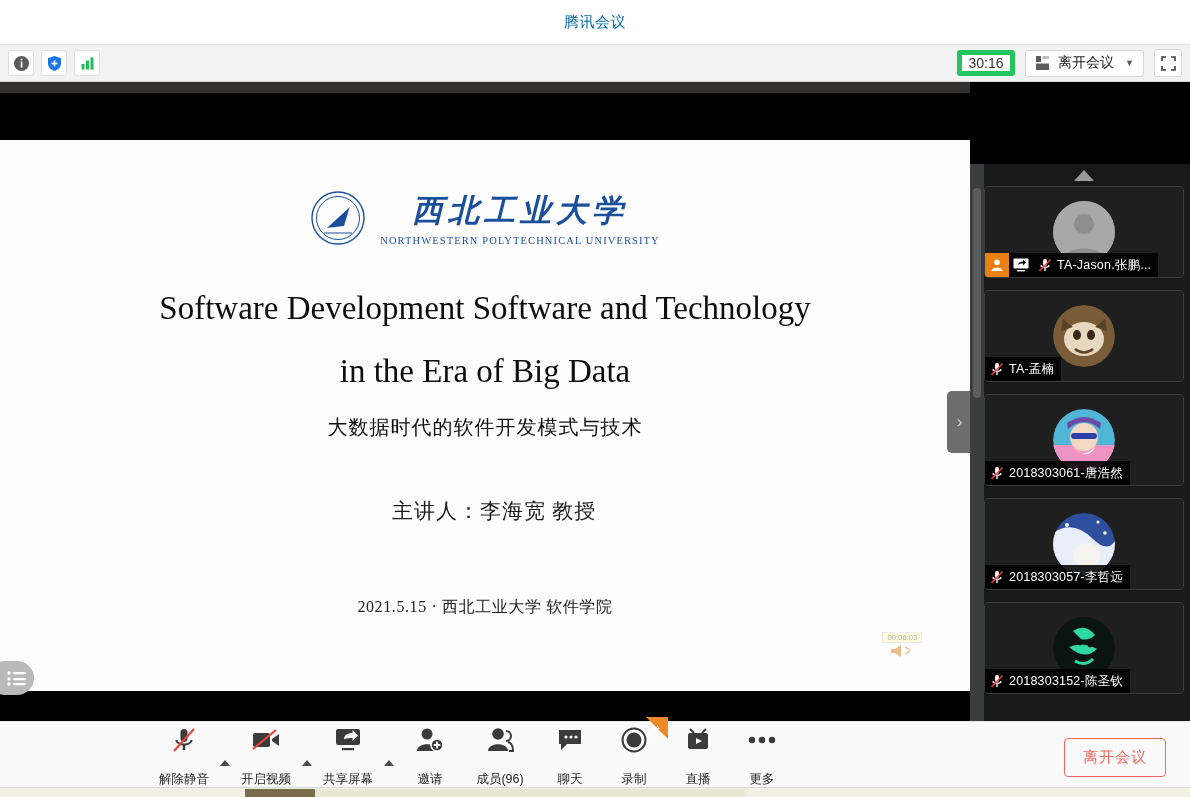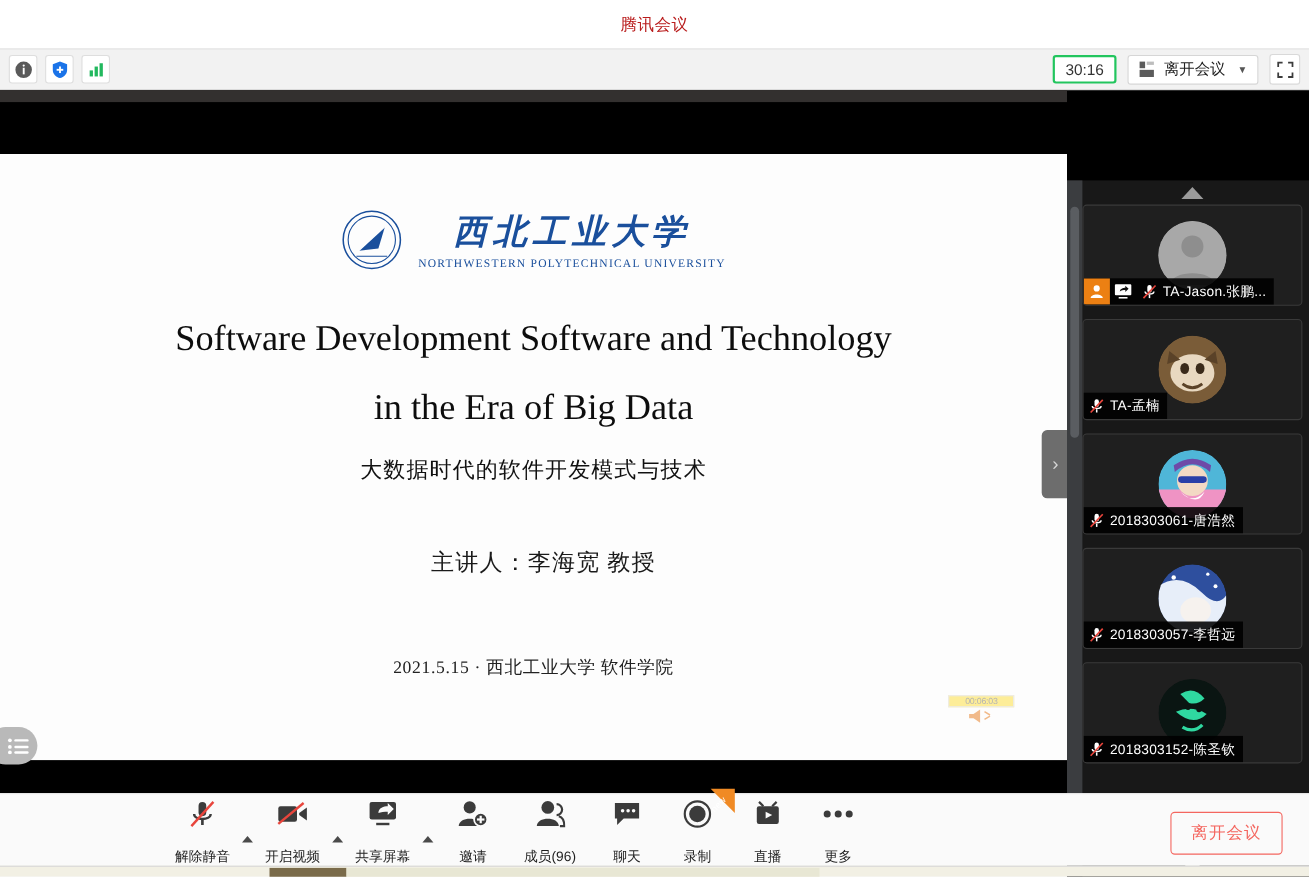--- a/index.html
+++ b/index.html
@@ -11,21 +11,21 @@
   }
   .app { position: relative; width: 1190px; height: 797px; background: #fafafa; }
 
   
   .titlebar {
     height: 44px; width: 100%;
     background: #ffffff;
     display: flex; align-items: center; justify-content: center;
     position: relative;
   }
-  .titlebar .title { font-size: 15px; color: #b91c1c; letter-spacing: .5px; }
+  .titlebar .title { font-size: 15px; color: #0369a1; letter-spacing: .5px; }
 
   
   .toolbar {
     height: 38px; width: 100%;
     background: #f2f2f2;
     border-top: 1px solid #e2e2e2;
     border-bottom: 1px solid #d8d8d8;
     display: flex; align-items: center;
     padding: 0 8px;
     position: relative;
@@ -34,21 +34,21 @@
   .tb-btn {
     width: 26px; height: 26px;
     background: #ffffff;
     border: 1px solid #dedede;
     border-radius: 3px;
     display: flex; align-items: center; justify-content: center;
   }
   .tb-right { margin-left: auto; display: flex; align-items: center; gap: 10px; }
   .timer {
     min-width: 58px; height: 26px;
-    background: #fff; border: 2px solid #22c55e; border-radius: 3px;
+    background: #fff; border: 5px solid #22c55e; border-radius: 3px;
     display: flex; align-items: center; justify-content: center;
     font-size: 14px; color: #333;
   }
   .viewsel {
     height: 27px; padding: 0 9px;
     background: #fff; border: 1px solid #d6d6d6; border-radius: 3px;
     display: flex; align-items: center; gap: 7px;
     font-size: 14px; color: #222;
   }
   .viewsel .caret { font-size: 9px; color: #555; margin-left: 4px; }
@@ -113,22 +113,22 @@
     font-family: "Liberation Serif", "DejaVu Serif", serif;
     font-size: 16px; color: #222; text-align: center;
     margin-top: 72px; letter-spacing: .6px;
   }
   .slide-audio-stamp {
     position: absolute; right: 48px; bottom: 32px;
     display: flex; flex-direction: column; align-items: center;
     opacity: .55;
   }
   .slide-audio-stamp .stamp-time {
-    font-size: 8px; color: #777; background: #fde047;
-    border: 1px solid #ddd; padding: 0 14px; letter-spacing: -.2px;
+    font-size: 8px; color: #777; background: #fef9c3;
+    border: 1px solid #ddd; padding: 0 4px; letter-spacing: -.2px;
   }
 
   
   .share-list-btn {
     position: absolute; left: -12px; bottom: 14px;
     width: 46px; height: 34px; border-radius: 17px;
     background: #b9b9b9;
     display: flex; align-items: center; justify-content: center;
     padding-left: 12px;
   }

